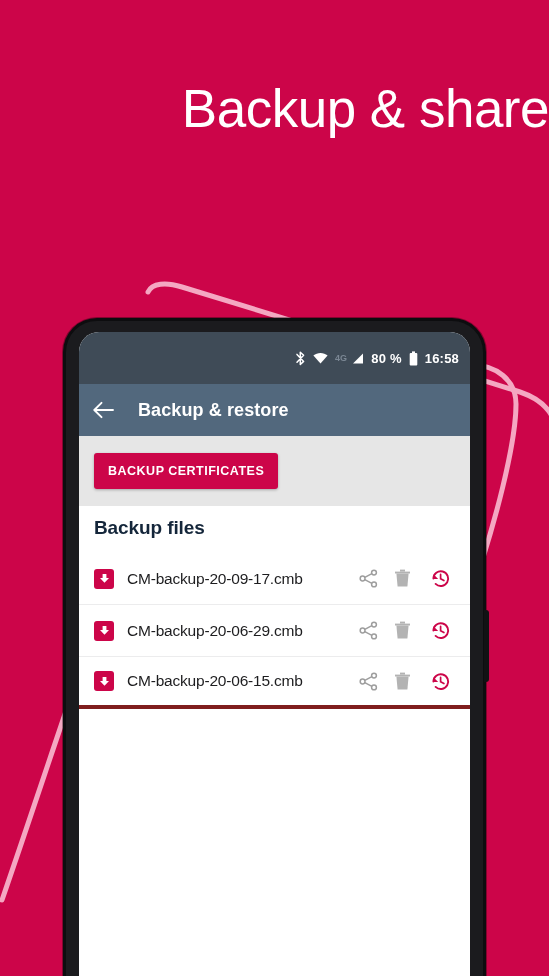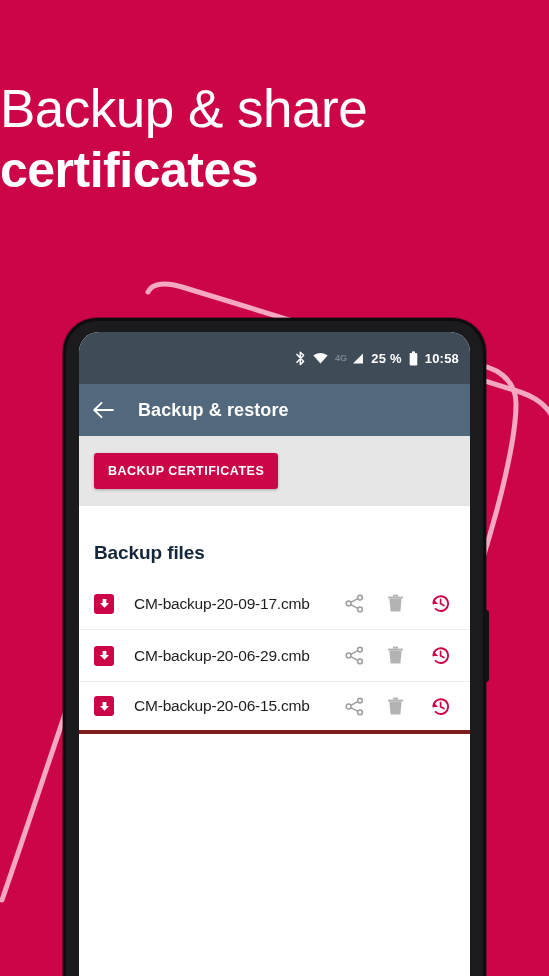--- a/index.html
+++ b/index.html
@@ -21,21 +21,21 @@
     left: 0; top: 0;
     width: 549px; height: 976px;
     pointer-events: none;
   }
   
   .promo {
     position: absolute;
     left: 0;
     top: 78px;
     width: 549px;
-    text-align: left;
+    text-align: right;
     color: #ffffff;
     z-index: 3;
   }
   .promo-line1 {
     display: block;
     font-size: 53px;
     font-weight: 400;
     letter-spacing: -0.5px;
     line-height: 62px;
   }
@@ -147,31 +147,30 @@
     box-shadow: 0 1px 3px rgba(0,0,0,0.28);
     font-family: "Liberation Sans", sans-serif;
     cursor: pointer;
   }
   
   .list-area { background: #ffffff; }
   .list-header {
     color: #14263a;
     font-size: 19px;
     font-weight: 700;
-    padding: 36px 0 14px 15px;
+    padding: 11px 0 14px 15px;
     letter-spacing: -0.1px;
   }
   .file-row {
     display: flex;
     align-items: center;
     height: 52px;
     padding: 0 13px 0 15px;
     box-sizing: border-box;
     border-bottom: 1px solid #ececed;
-    gap: 7px;
   }
   .file-row:last-child { border-bottom: 4px solid #7f1d1d; }
   .file-icon {
     width: 20px;
     height: 20px;
     background: #CC0549;
     border-radius: 3px;
     display: flex;
     align-items: center;
     justify-content: center;
@@ -203,21 +202,20 @@
   <svg class="deco" viewBox="0 0 549 976" xmlns="http://www.w3.org/2000/svg">
     <path d="M 148 292 C 152 283 166 282 182 287 C 240 304 420 360 520 392
              C 556 404 560 430 556 452" fill="none" stroke="#F4A8C2" stroke-width="5" stroke-linecap="round"></path>
     <path d="M 472 365 C 496 365 516 380 516 404 C 516 440 498 520 462 620
              C 440 682 420 740 400 800" fill="none" stroke="#F4A8C2" stroke-width="5" stroke-linecap="round"></path>
     <path d="M 98 620 C 74 684 40 790 2 900" fill="none" stroke="#F4A8C2" stroke-width="5" stroke-linecap="round"></path>
   </svg>
 
   <div class="promo">
     <span class="promo-line1">Backup &amp; share</span>
-    <span class="promo-line2">certificates</span>
   </div>
 
   <div id="phone">
     <div id="phone-inner-bezel"></div>
     <div id="power-button"></div>
 
     <div id="phone-screen">
 
       <div class="status-bar">
         <span class="sb-icon">
@@ -229,28 +227,28 @@
           <svg width="15" height="13" viewBox="0 0 15 13">
             <path d="M7.5 11.6 L0.4 3.6 C4.3 0.2 10.7 0.2 14.6 3.6 Z" fill="#ffffff"></path>
           </svg>
         </span>
         <span class="sb-4g">4G</span>
         <span class="sb-icon">
           <svg width="13" height="13" viewBox="0 0 13 13">
             <path d="M12 1.5 L12 11.5 L2 11.5 Z" fill="#ffffff"></path>
           </svg>
         </span>
-        <span class="sb-text">25 %</span>
+        <span class="sb-text">80 %</span>
         <span class="sb-icon">
           <svg width="9" height="15" viewBox="0 0 9 15">
             <rect x="3" y="0.4" width="3" height="1.6" fill="#ffffff"></rect>
             <rect x="0.7" y="2" width="7.6" height="12.4" rx="1" fill="#ffffff"></rect>
           </svg>
         </span>
-        <span class="sb-text">10:58</span>
+        <span class="sb-text">16:58</span>
       </div>
 
       <div class="app-bar">
         <span style="display:flex;align-items:center;cursor:pointer;">
           <svg width="21" height="18" viewBox="0 0 21 18">
             <path d="M20 9 L1.5 9 M8.5 1.8 L1.3 9 L8.5 16.2" fill="none" stroke="#ffffff" stroke-width="1.9" stroke-linecap="round" stroke-linejoin="round"></path>
           </svg>
         </span>
         <span class="app-bar-title">Backup &amp; restore</span>
       </div>

